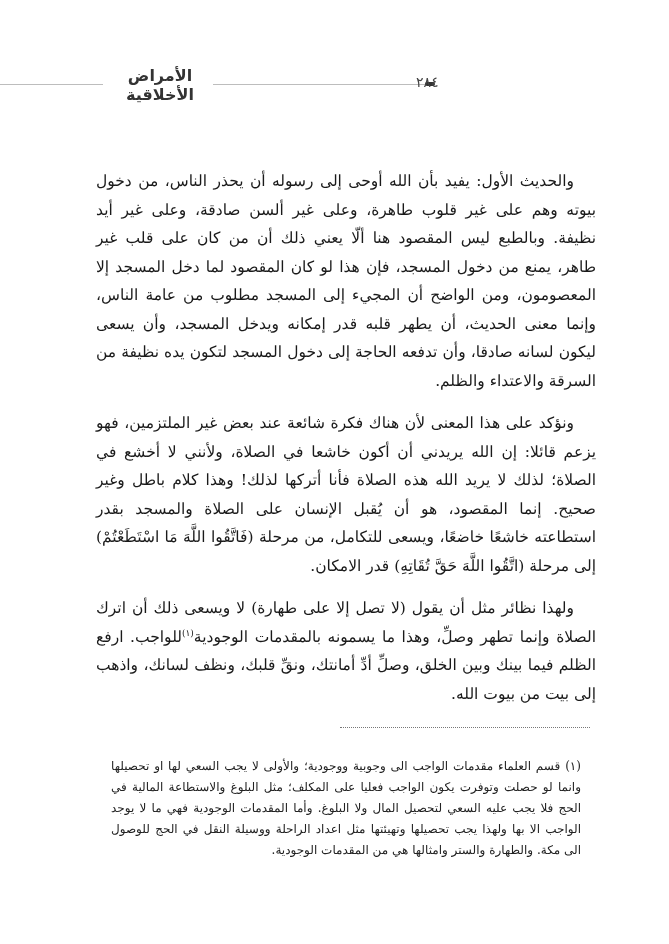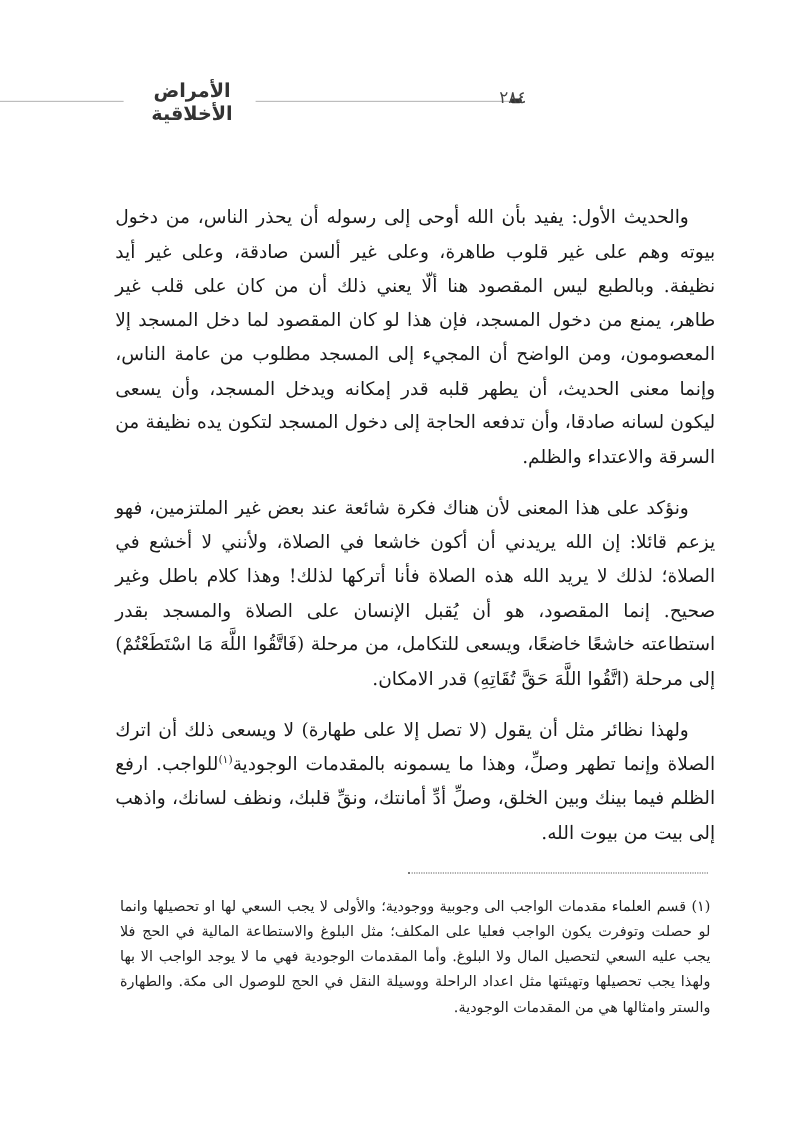--- a/index.html
+++ b/index.html
@@ -14,21 +14,21 @@
               font-family: "DejaVu Sans", sans-serif; }
   .running-title { position: absolute; left: 110px; top: 14px; width: 100px; text-align: center;
                    font-family: "DejaVu Sans", sans-serif; font-weight: bold; font-size: 16px; color: #333; direction: rtl; }
   .body-text { position: absolute; top: 127px; left: 96px; width: 500px; direction: rtl;
                text-align: justify; font-size: 15.5px; line-height: 28.5px; margin-top: 40px; }
   .body-text p { margin: 0 0 14px 0; text-indent: 22px; }
   sup { font-size: 9px; line-height: 0; }
   .fn-sep { position: absolute; top: 727px; left: 340px; width: 250px; border-top: 1px dotted #777; }
   .footnote { position: absolute; top: 741px; left: 96px; width: 500px; direction: rtl; text-align: justify;
               font-size: 12px; line-height: 21px; color: #222; }
-  .footnote p { margin: 4px; }
+  .footnote p { margin: 15px; }
 </style>
 </head>
 <body>
 
 <div class="header">
   <div class="hline left"></div>
   <div class="running-title">الأمراض الأخلاقية</div>
   <div class="hline right"></div>
   <div class="dash"></div>
   <div class="page-num">٢٨٤</div>

